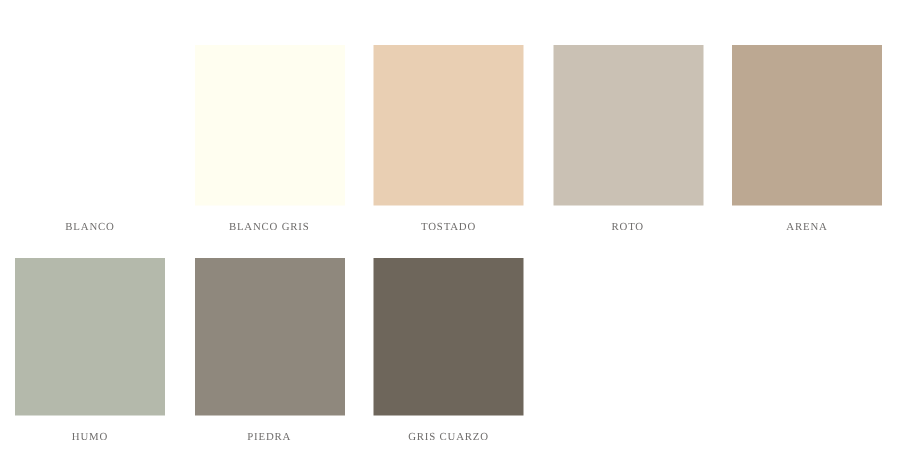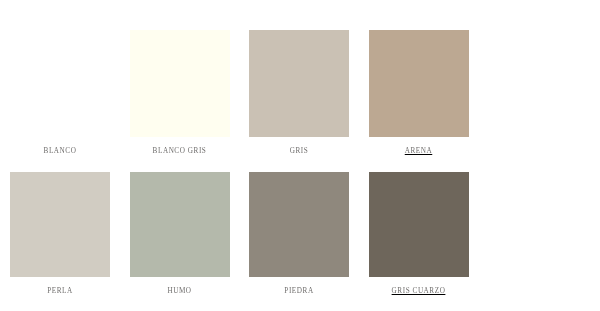--- a/index.html
+++ b/index.html
@@ -37,21 +37,21 @@
   .palette-row.row-2 { top: 172px; }
 
   .swatch-cell {
     width: 100px;
     margin-right: 19.5px;
     display: flex;
     flex-direction: column;
     align-items: center;
   }
   .swatch-cell:first-child { margin-left: 10px; }
-  .swatch-cell:last-child { margin-right: 16px; text-decoration: underline; }
+  .swatch-cell:last-child { margin-right: 16px; }
 
   .swatch-chip {
     width: 100px;
     height: 107px;
     display: block;
   }
 
   .row-2 .swatch-chip {
     height: 105px;
   }
@@ -75,34 +75,34 @@
   <div class="palette-row row-1">
     <div class="swatch-cell">
       <div class="swatch-chip" style="background-color: rgb(255, 255, 255);"></div>
       <div class="swatch-label" style="color: rgb(111, 109, 108);">BLANCO</div>
     </div>
     <div class="swatch-cell">
       <div class="swatch-chip" style="background-color: rgb(255, 254, 240);"></div>
       <div class="swatch-label" style="color: rgb(111, 109, 108);">BLANCO GRIS</div>
     </div>
     <div class="swatch-cell">
+      <div class="swatch-chip" style="background-color: rgb(233, 207, 179);"></div>
+      <div class="swatch-label" style="color: rgb(111, 109, 108);">TOSTADO</div>
+    </div>
+    <div class="swatch-cell">
       <div class="swatch-chip" style="background-color: rgb(202, 193, 180);"></div>
-      <div class="swatch-label" style="color: rgb(111, 109, 108);">GRIS</div>
+      <div class="swatch-label" style="color: rgb(111, 109, 108);">ROTO</div>
     </div>
     <div class="swatch-cell">
       <div class="swatch-chip" style="background-color: rgb(188, 168, 146);"></div>
       <div class="swatch-label" style="color: rgb(111, 109, 108);">ARENA</div>
     </div>
   </div>
 
   <div class="palette-row row-2">
-    <div class="swatch-cell">
-      <div class="swatch-chip" style="background-color: rgb(209, 204, 194);"></div>
-      <div class="swatch-label" style="color: rgb(111, 109, 108);">PERLA</div>
-    </div>
     <div class="swatch-cell">
       <div class="swatch-chip" style="background-color: rgb(180, 185, 171);"></div>
       <div class="swatch-label" style="color: rgb(111, 109, 108);">HUMO</div>
     </div>
     <div class="swatch-cell">
       <div class="swatch-chip" style="background-color: rgb(143, 136, 125);"></div>
       <div class="swatch-label" style="color: rgb(111, 109, 108);">PIEDRA</div>
     </div>
     <div class="swatch-cell">
       <div class="swatch-chip" style="background-color: rgb(110, 102, 91);"></div>

